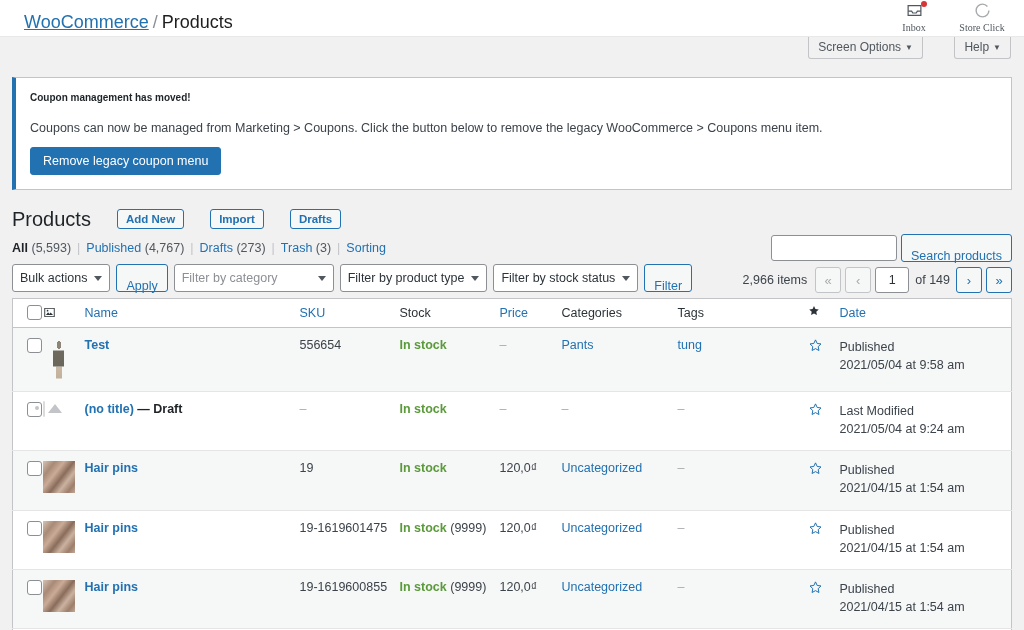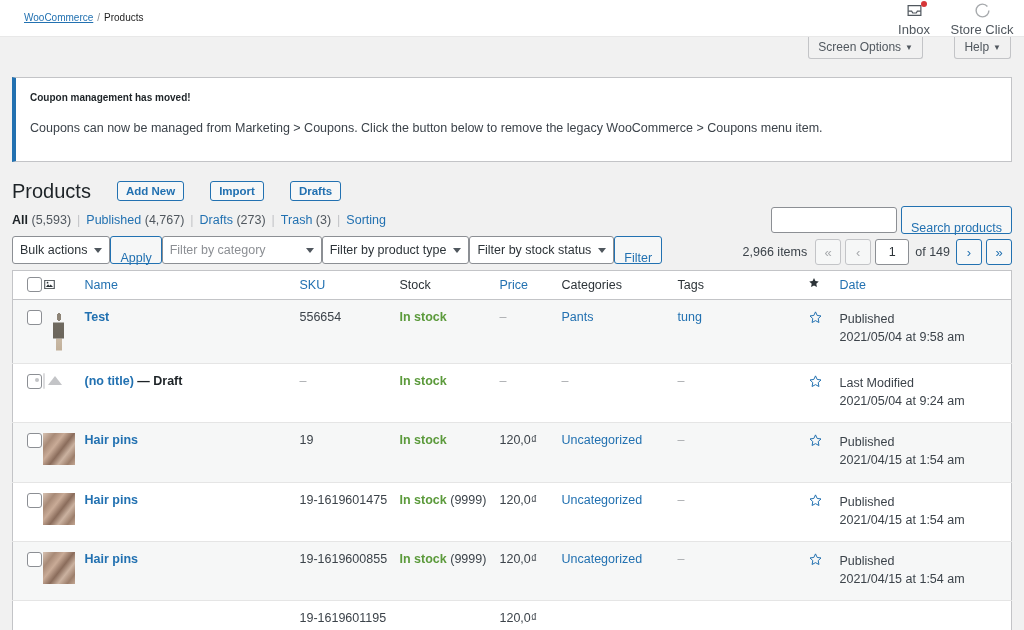--- a/index.html
+++ b/index.html
@@ -16,21 +16,21 @@
   
   .topbar {
     position: relative;
     height: 37px;
     background: #fff;
     border-bottom: 1px solid #e8e8e8;
   }
   .breadcrumb {
     position: absolute;
     left: 24px; top: 12px;
-    font-size: 10px;
+    font-size: 18px;
     color: #1e1e1e;
     white-space: nowrap;
   }
   .breadcrumb a {
     color: #2271b1;
     text-decoration: underline;
   }
   .breadcrumb .sep { color: #8c8f94; margin: 0 4px; }
   .breadcrumb .cur { color: #1e1e1e; }
 
@@ -39,24 +39,25 @@
     right: 8px; top: 0;
     height: 37px;
     display: flex;
     align-items: flex-start;
   }
   .act-item {
     width: 68px;
     padding-top: 2px;
     text-align: center;
     color: #50575e;
-    font-size: 13px;
+    font-size: 10px;
     line-height: 1.2;
     cursor: pointer;
     position: relative;
+    font-family: Liberation Serif, serif;
   }
   .act-ico {
     height: 17px;
     display: flex;
     align-items: center;
     justify-content: center;
     margin-bottom: 3px;
     position: relative;
   }
   .dot {
@@ -163,21 +164,21 @@
   .subsubsub a.current { color: #1d2327; font-weight: bold; }
   .subsubsub .count { color: #50575e; }
   .subsubsub .divider { color: #c3c4c7; margin: 0 6px; }
 
   
   .tablenav {
     position: relative;
     height: 34px;
     margin-top: 9px;
   }
-  .actions { display: flex; align-items: center; }
+  .actions { display: flex; align-items: center; gap: 6px; }
   select.wp-select, .fake-select {
     height: 28px;
     border: 1px solid #8c8f94;
     border-radius: 3px;
     background: #fff;
     color: #2c3338;
     font-size: 12.5px;
     font-family: "Liberation Sans", sans-serif;
     padding: 0 22px 0 7px;
     line-height: 26px;
@@ -418,20 +419,21 @@
     <span>Screen Options</span><span class="caret">▼</span>
   </div>
   <div class="so-btn" id="so-help">
     <span>Help</span><span class="caret">▼</span>
   </div>
 </div>
 
 <div class="notice">
   <h3>Coupon management has moved!</h3>
   <p>Coupons can now be managed from Marketing &gt; Coupons. Click the button below to remove the legacy WooCommerce &gt; Coupons menu item.</p>
+  <span class="btn-primary">Remove legacy coupon menu</span>
 </div>
 
 <div class="wrap">
 
   <div class="heading-row">
     <h1 class="page-title">Products</h1>
     <span class="page-action">Add New</span>
     <span class="page-action">Import</span>
     <span class="page-action">Drafts</span>
   </div>

